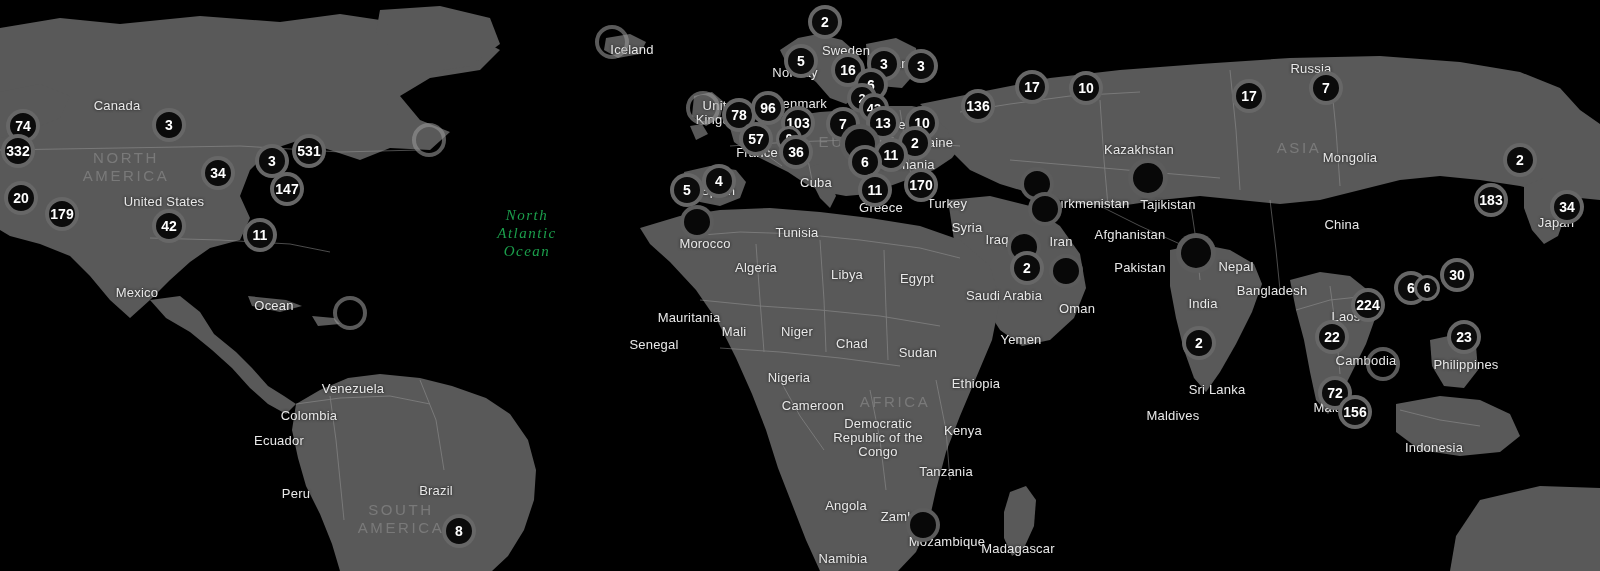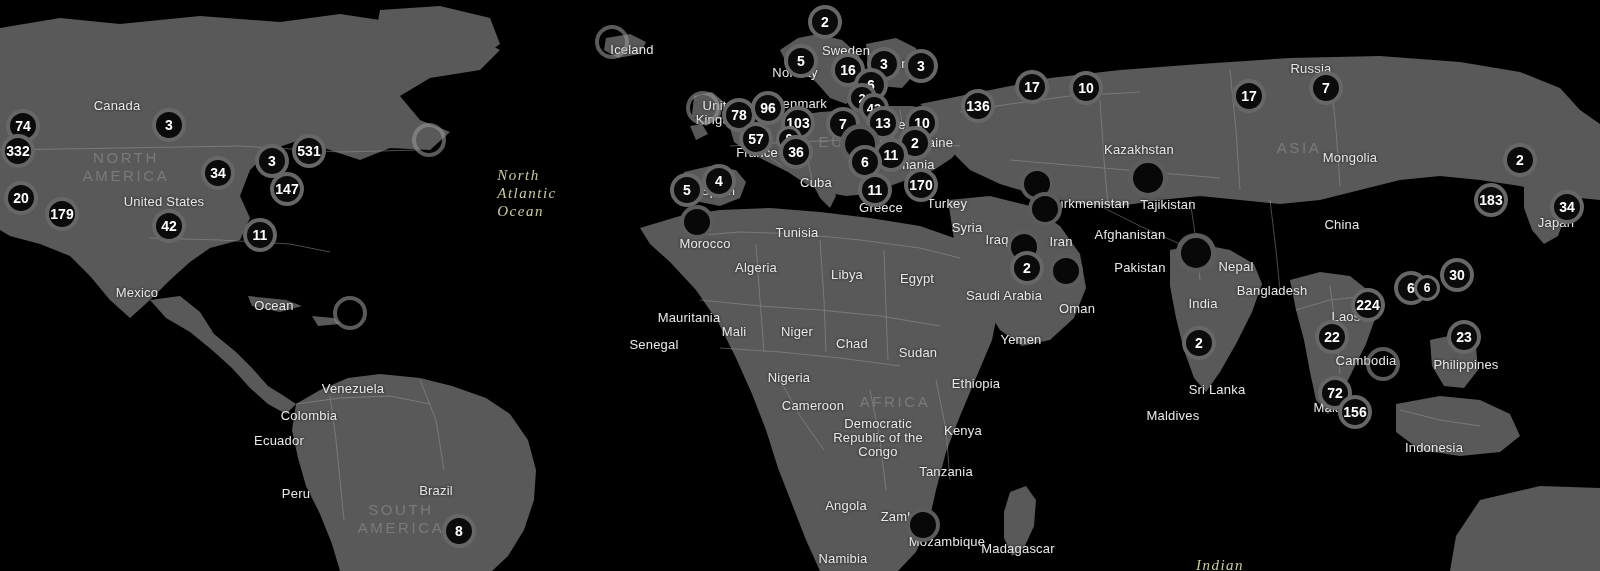--- a/index.html
+++ b/index.html
@@ -40,30 +40,31 @@
     text-align:center;
     white-space:nowrap;
     pointer-events:none;
     opacity:.62;
   }
   .continent.two{white-space:normal;line-height:18px;width:130px;}
 
   
   .ocean{
     position:absolute;
-    color:#fef9c3;
+    color:#22c55e;
     font-family:"Liberation Serif", serif;
     font-style:italic;
     font-size:15px;
     letter-spacing:1.5px;
     line-height:18px;
-    text-align:left;
+    text-align:center;
     transform:translate(-50%,-50%);
     pointer-events:none;
     opacity:.8;
+    margin-top:40px;
   }
 
   
   .cluster{
     position:absolute;
     transform:translate(-50%,-50%);
     border-radius:50%;
     background:#0b0b0b;
     display:flex;
     align-items:center;

